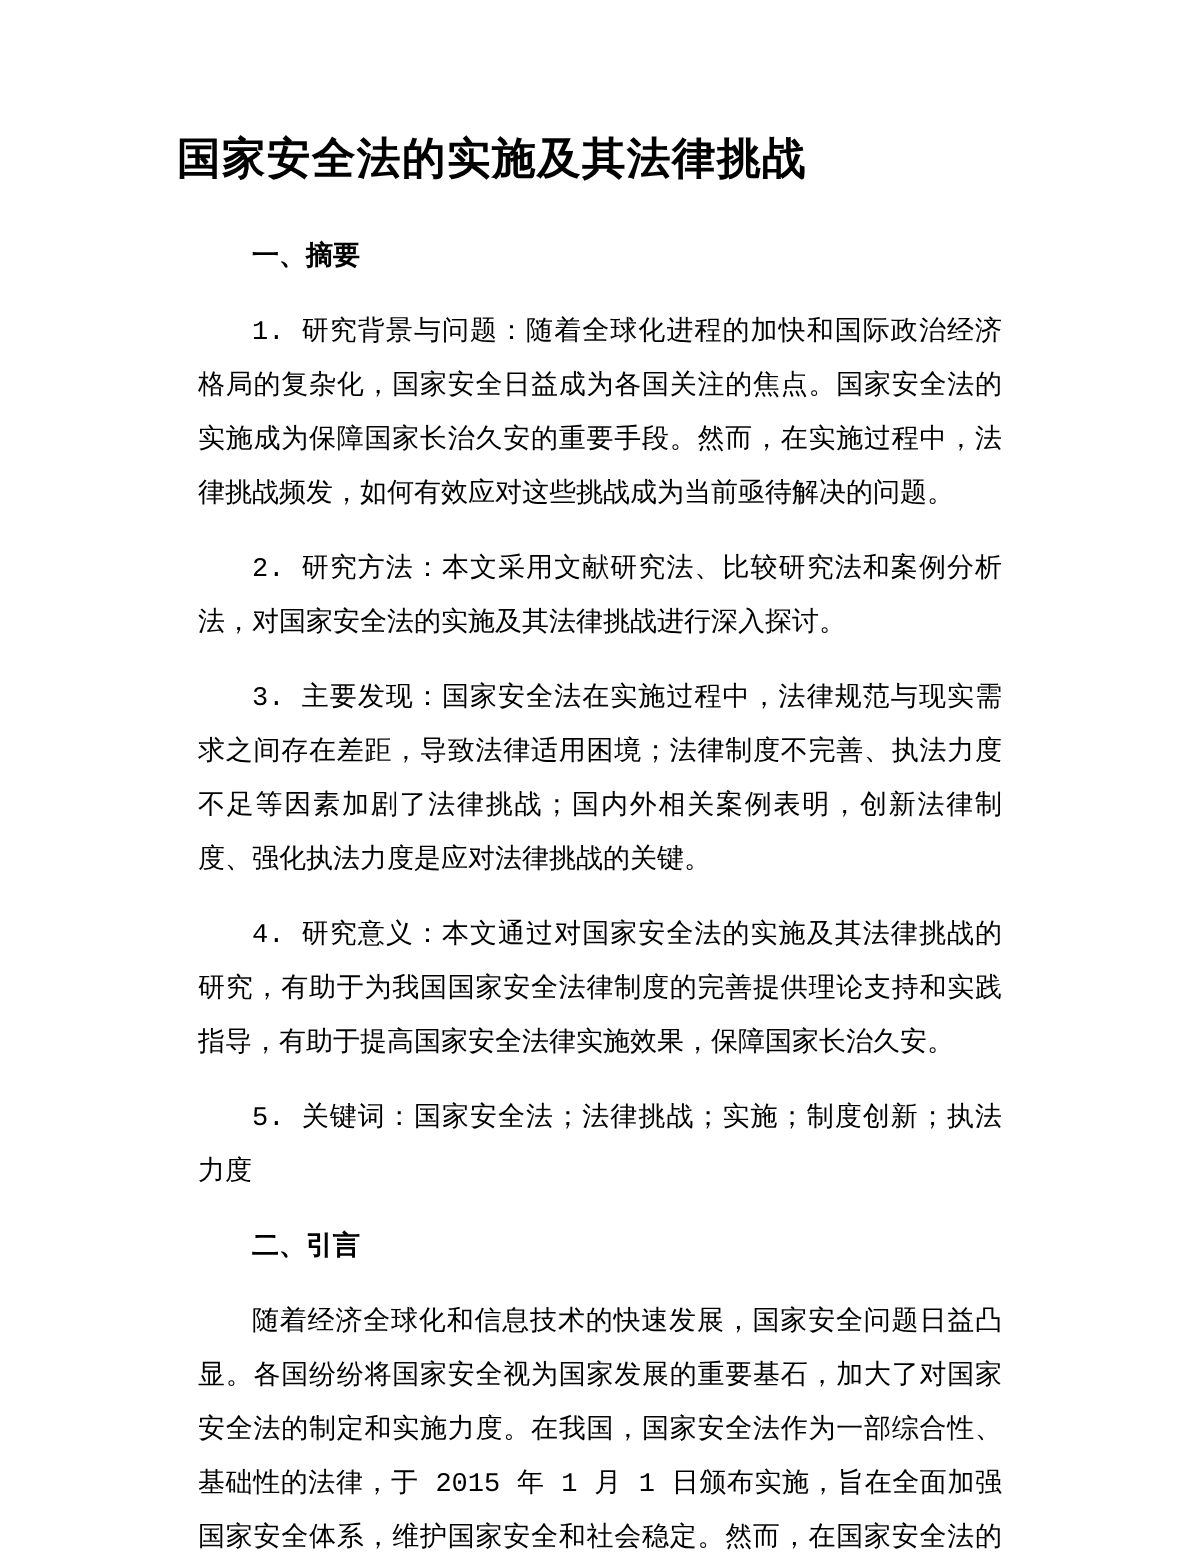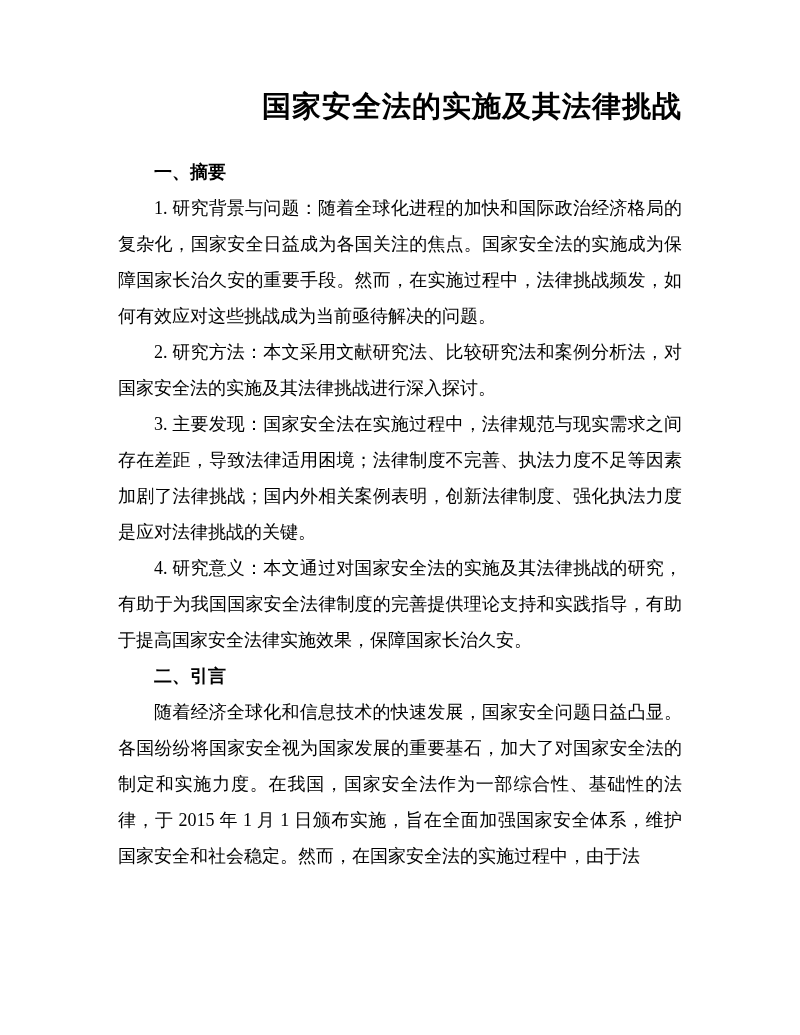--- a/index.html
+++ b/index.html
@@ -21,34 +21,35 @@
       position: absolute;
       left: 118px;
       top: 84px;
       width: 564px;
     }
 
     
     .doc-title {
       font-size: 29px;
       font-weight: bold;
-      text-align: right;
+      text-align: left;
       line-height: 44px;
       margin: 0 0 26px 0;
       letter-spacing: 1px;
     }
 
     
     .block {
       font-size: 18px;
       line-height: 36px;
       text-align: justify;
       text-indent: 2em;
-      margin: 0;
+      margin: 14px;
       word-break: break-all;
+      font-family: Liberation Mono, monospace;
     }
 
     .heading {
       font-weight: bold;
     }
 
     .subheading {
       font-weight: normal;
     }
   </style>
@@ -63,20 +64,21 @@
     <p class="block heading">一、摘要</p>
 
     <p class="block">1. 研究背景与问题：随着全球化进程的加快和国际政治经济格局的复杂化，国家安全日益成为各国关注的焦点。国家安全法的实施成为保障国家长治久安的重要手段。然而，在实施过程中，法律挑战频发，如何有效应对这些挑战成为当前亟待解决的问题。</p>
 
     <p class="block">2. 研究方法：本文采用文献研究法、比较研究法和案例分析法，对国家安全法的实施及其法律挑战进行深入探讨。</p>
 
     <p class="block">3. 主要发现：国家安全法在实施过程中，法律规范与现实需求之间存在差距，导致法律适用困境；法律制度不完善、执法力度不足等因素加剧了法律挑战；国内外相关案例表明，创新法律制度、强化执法力度是应对法律挑战的关键。</p>
 
     <p class="block">4. 研究意义：本文通过对国家安全法的实施及其法律挑战的研究，有助于为我国国家安全法律制度的完善提供理论支持和实践指导，有助于提高国家安全法律实施效果，保障国家长治久安。</p>
 
+    <p class="block">5. 关键词：国家安全法；法律挑战；实施；制度创新；执法力度</p>
 
     <p class="block heading">二、引言</p>
 
 
     <p class="block">随着经济全球化和信息技术的快速发展，国家安全问题日益凸显。各国纷纷将国家安全视为国家发展的重要基石，加大了对国家安全法的制定和实施力度。在我国，国家安全法作为一部综合性、基础性的法律，于 2015 年 1 月 1 日颁布实施，旨在全面加强国家安全体系，维护国家安全和社会稳定。然而，在国家安全法的实施过程中，由于法</p>
 
   </div>
 </div>
 
 </body></html>

